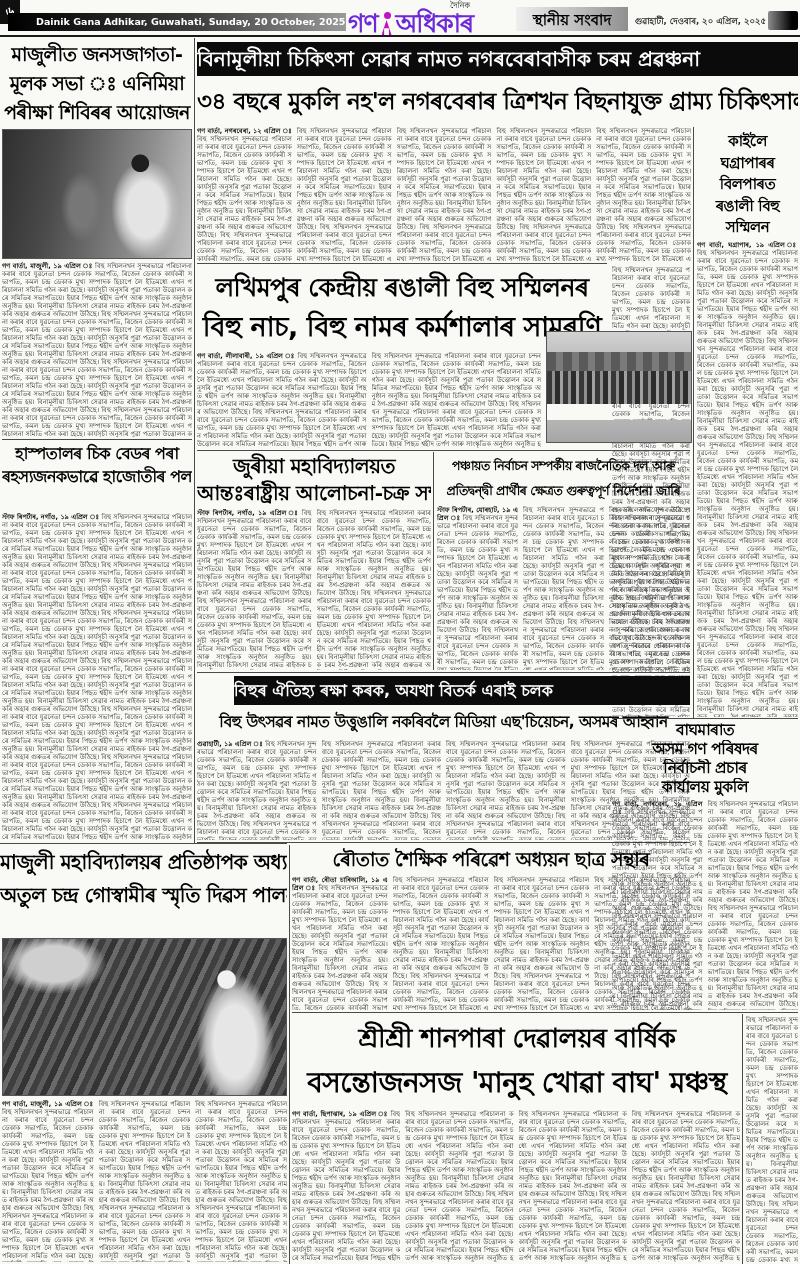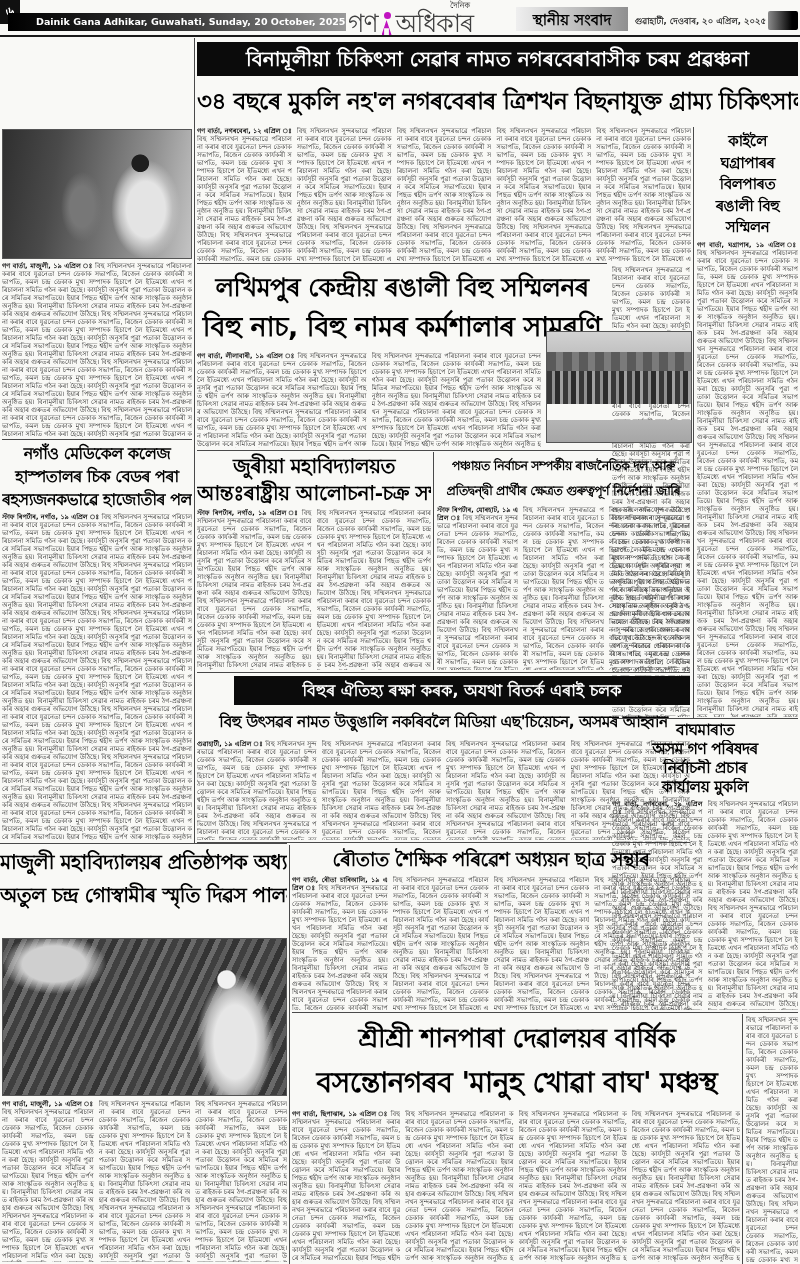--- a/index.html
+++ b/index.html
@@ -7,42 +7,42 @@
         font-family:"DejaVu Sans",sans-serif;color:#111;overflow:hidden;}
   .abs{position:absolute;}
   
   .corner{left:0;top:0;width:20px;height:24px;background:#101010;color:#fff;
           font-size:13px;font-weight:700;text-align:center;line-height:24px;}
   .stripL{left:8px;top:13px;width:338px;height:18px;
           background:linear-gradient(90deg,#000 0%,#3c3c3c 55%,#9a9a9a 100%);
           color:#fff;font-size:9.5px;font-weight:700;line-height:18px;padding-left:28px;box-sizing:border-box;
           white-space:nowrap;overflow:hidden;}
   .mast-pre{left:400px;top:-1px;width:120px;height:10px;font-size:8px;text-align:center;color:#222;overflow:hidden;}
-  .mast-title{left:348px;top:4px;width:180px;height:32px;font-size:25px;font-weight:400;color:#404040;
+  .mast-title{left:348px;top:4px;width:180px;height:32px;font-size:25px;font-weight:700;color:#6d28d9;
           white-space:nowrap;overflow:hidden;letter-spacing:-1px;}
   .sect-band{left:516px;top:7px;width:112px;height:24px;
           background:linear-gradient(90deg,#efefef 0%,#b9b9b9 60%,#8f8f8f 100%);}
   .sect-label{left:520px;top:9px;width:104px;height:22px;font-size:15px;font-weight:800;color:#000;
           text-align:center;line-height:22px;white-space:nowrap;overflow:hidden;}
   .stripR{left:634px;top:13px;width:132px;height:16px;font-size:8.5px;color:#2e2e2e;font-weight:700;
           text-align:right;line-height:16px;white-space:nowrap;overflow:hidden;}
   .stripR-bar{left:768px;top:11px;width:30px;height:19px;
           background:linear-gradient(90deg,#8c8c8c 0%,#000 80%);border-radius:2px;}
   .person{display:inline-block;width:12px;height:23px;position:relative;margin:0 3px;vertical-align:-3px;}
   .person::before{content:"";position:absolute;top:0;left:3px;width:7px;height:7px;border-radius:50%;background:#c013c0;}
   .person::after{content:"";position:absolute;top:8px;left:1px;width:10px;height:15px;background:#c013c0;
           clip-path:polygon(50% 0,100% 100%,74% 100%,74% 55%,26% 55%,26% 100%,0 100%);}
   
   .hrule{background:#1a1a1a;height:2px;}
   .hthin{background:#4a4a4a;height:1px;}
   .vrule{background:#4a4a4a;width:1px;}
   
   .h{font-weight:800;color:#000;text-align:center;overflow:hidden;letter-spacing:-0.5px;}
   .h div{white-space:nowrap;overflow:hidden;}
-  .banner{background:#0b0b0b;color:#fff;text-align:center;font-weight:700;overflow:hidden;white-space:nowrap;}
+  .banner{background:#0b0b0b;color:#fff;font-weight:700;overflow:hidden;white-space:nowrap;}
   
   .body{display:flex;gap:5px;overflow:hidden;text-align:justify;font-size:6.5px;line-height:8px;
         color:#222;word-break:break-all;}
   .body .col{flex:1;overflow:hidden;}
   .body b{font-weight:800;color:#000;}
   
   .photo{background:#888;overflow:hidden;border:1px solid #555;box-sizing:border-box;}
   .ph1{background:
        radial-gradient(circle 14px at 73% 26%, #1e1e1e 0 60%, transparent 66%),
        radial-gradient(ellipse 46px 66px at 76% 62%, #e4e4e4 0 42%, #bdbdbd 58%, transparent 75%),
@@ -75,28 +75,32 @@
     <div class="abs stripR-bar"></div>
     <div class="abs hrule" style="left:0;top:35px;width:800px;"></div>
   </div>
 
   <div class="abs vrule" style="left:194px;top:38px;height:805px;"></div>
   <div class="abs vrule" style="left:693px;top:127px;height:591px;"></div>
   <div class="abs vrule" style="left:289px;top:845px;height:419px;"></div>
   <div class="abs vrule" style="left:433px;top:452px;height:218px;"></div>
   <div class="abs vrule" style="left:742px;top:1014px;height:250px;"></div>
 
+  <div class="abs h" style="left:2px;top:40px;width:190px;height:87px;font-size:19px;line-height:29px;">
+    <div>মাজুলীত জনসজাগতা-</div>
+    <div>মূলক সভা ঃ এনিমিয়া</div>
+    <div>পৰীক্ষা শিবিৰৰ আয়োজন</div>
+  </div>
   <div class="abs photo ph1" style="left:2px;top:129px;width:190px;height:130px;"></div>
   <div class="abs body" style="left:2px;top:262px;width:190px;height:175px;">
       <div class="col"><b>গণ বাৰ্তা, মাজুলী, ১৯ এপ্ৰিল ঃ </b>বিহু সম্মিলনখন সুন্দৰভাৱে পৰিচালনা কৰাৰ বাবে যুৱনেতা চন্দন ডেকাক সভাপতি, ৰিজেন ডেকাক কাৰ্যকৰী সভাপতি, কমল চন্দ্ৰ ডেকাক মুখ্য সম্পাদক হিচাপে লৈ ইতিমধ্যে এখন পৰিচালনা সমিতি গঠন কৰা হৈছে। কাৰ্যসূচী অনুসৰি পুৱা পতাকা উত্তোলন কৰে সমিতিৰ সভাপতিয়ে। ইয়াৰ পিছত শ্বহীদ তৰ্পণ আৰু সাংস্কৃতিক অনুষ্ঠান অনুষ্ঠিত হয়। বিনামূলীয়া চিকিৎসা সেৱাৰ নামত ৰাইজক চৰম ঠগ-প্ৰৱঞ্চনা কৰি অহাৰ গুৰুতৰ অভিযোগ উঠিছে। বিহু সম্মিলনখন সুন্দৰভাৱে পৰিচালনা কৰাৰ বাবে যুৱনেতা চন্দন ডেকাক সভাপতি, ৰিজেন ডেকাক কাৰ্যকৰী সভাপতি, কমল চন্দ্ৰ ডেকাক মুখ্য সম্পাদক হিচাপে লৈ ইতিমধ্যে এখন পৰিচালনা সমিতি গঠন কৰা হৈছে। কাৰ্যসূচী অনুসৰি পুৱা পতাকা উত্তোলন কৰে সমিতিৰ সভাপতিয়ে। ইয়াৰ পিছত শ্বহীদ তৰ্পণ আৰু সাংস্কৃতিক অনুষ্ঠান অনুষ্ঠিত হয়। বিনামূলীয়া চিকিৎসা সেৱাৰ নামত ৰাইজক চৰম ঠগ-প্ৰৱঞ্চনা কৰি অহাৰ গুৰুতৰ অভিযোগ উঠিছে। বিহু সম্মিলনখন সুন্দৰভাৱে পৰিচালনা কৰাৰ বাবে যুৱনেতা চন্দন ডেকাক সভাপতি, ৰিজেন ডেকাক কাৰ্যকৰী সভাপতি, কমল চন্দ্ৰ ডেকাক মুখ্য সম্পাদক হিচাপে লৈ ইতিমধ্যে এখন পৰিচালনা সমিতি গঠন কৰা হৈছে। কাৰ্যসূচী অনুসৰি পুৱা পতাকা উত্তোলন কৰে সমিতিৰ সভাপতিয়ে। ইয়াৰ পিছত শ্বহীদ তৰ্পণ আৰু সাংস্কৃতিক অনুষ্ঠান অনুষ্ঠিত হয়। বিনামূলীয়া চিকিৎসা সেৱাৰ নামত ৰাইজক চৰম ঠগ-প্ৰৱঞ্চনা কৰি অহাৰ গুৰুতৰ অভিযোগ উঠিছে। বিহু সম্মিলনখন সুন্দৰভাৱে পৰিচালনা কৰাৰ বাবে যুৱনেতা চন্দন ডেকাক সভাপতি, ৰিজেন ডেকাক কাৰ্যকৰী সভাপতি, কমল চন্দ্ৰ ডেকাক মুখ্য সম্পাদক হিচাপে লৈ ইতিমধ্যে এখন পৰিচালনা সমিতি গঠন কৰা হৈছে। কাৰ্যসূচী অনুসৰি পুৱা পতাকা উত্তোলন কৰে সমিতিৰ সভাপতিয়ে। ইয়াৰ পিছত শ্বহীদ তৰ্পণ আৰু সাংস্কৃতিক অনুষ্ঠান অনুষ্ঠিত হয়। বিনামূলীয়া চিকিৎসা সেৱাৰ নামত ৰাইজক চৰম ঠগ-প্ৰৱঞ্চনা কৰি অহাৰ গুৰুতৰ অভিযোগ উঠিছে। </div>
     </div>
   <div class="abs hthin" style="left:2px;top:439px;width:190px;"></div>
 
   <div class="abs h" style="left:2px;top:442px;width:190px;height:69px;font-size:16px;line-height:23px;">
-    <div>নগাঁও মেডিকেল কলেজ</div>
     <div>হাস্পতালৰ চিক বেডৰ পৰা</div>
     <div>ৰহস্যজনকভাৱে হাজোতীৰ পলায়ন</div>
   </div>
   <div class="abs body" style="left:2px;top:513px;width:190px;height:327px;">
       <div class="col"><b>স্টাফ ৰিপৰ্টাৰ, নগাঁও, ১৯ এপ্ৰিল ঃ </b>বিহু সম্মিলনখন সুন্দৰভাৱে পৰিচালনা কৰাৰ বাবে যুৱনেতা চন্দন ডেকাক সভাপতি, ৰিজেন ডেকাক কাৰ্যকৰী সভাপতি, কমল চন্দ্ৰ ডেকাক মুখ্য সম্পাদক হিচাপে লৈ ইতিমধ্যে এখন পৰিচালনা সমিতি গঠন কৰা হৈছে। কাৰ্যসূচী অনুসৰি পুৱা পতাকা উত্তোলন কৰে সমিতিৰ সভাপতিয়ে। ইয়াৰ পিছত শ্বহীদ তৰ্পণ আৰু সাংস্কৃতিক অনুষ্ঠান অনুষ্ঠিত হয়। বিনামূলীয়া চিকিৎসা সেৱাৰ নামত ৰাইজক চৰম ঠগ-প্ৰৱঞ্চনা কৰি অহাৰ গুৰুতৰ অভিযোগ উঠিছে। বিহু সম্মিলনখন সুন্দৰভাৱে পৰিচালনা কৰাৰ বাবে যুৱনেতা চন্দন ডেকাক সভাপতি, ৰিজেন ডেকাক কাৰ্যকৰী সভাপতি, কমল চন্দ্ৰ ডেকাক মুখ্য সম্পাদক হিচাপে লৈ ইতিমধ্যে এখন পৰিচালনা সমিতি গঠন কৰা হৈছে। কাৰ্যসূচী অনুসৰি পুৱা পতাকা উত্তোলন কৰে সমিতিৰ সভাপতিয়ে। ইয়াৰ পিছত শ্বহীদ তৰ্পণ আৰু সাংস্কৃতিক অনুষ্ঠান অনুষ্ঠিত হয়। বিনামূলীয়া চিকিৎসা সেৱাৰ নামত ৰাইজক চৰম ঠগ-প্ৰৱঞ্চনা কৰি অহাৰ গুৰুতৰ অভিযোগ উঠিছে। বিহু সম্মিলনখন সুন্দৰভাৱে পৰিচালনা কৰাৰ বাবে যুৱনেতা চন্দন ডেকাক সভাপতি, ৰিজেন ডেকাক কাৰ্যকৰী সভাপতি, কমল চন্দ্ৰ ডেকাক মুখ্য সম্পাদক হিচাপে লৈ ইতিমধ্যে এখন পৰিচালনা সমিতি গঠন কৰা হৈছে। কাৰ্যসূচী অনুসৰি পুৱা পতাকা উত্তোলন কৰে সমিতিৰ সভাপতিয়ে। ইয়াৰ পিছত শ্বহীদ তৰ্পণ আৰু সাংস্কৃতিক অনুষ্ঠান অনুষ্ঠিত হয়। বিনামূলীয়া চিকিৎসা সেৱাৰ নামত ৰাইজক চৰম ঠগ-প্ৰৱঞ্চনা কৰি অহাৰ গুৰুতৰ অভিযোগ উঠিছে। বিহু সম্মিলনখন সুন্দৰভাৱে পৰিচালনা কৰাৰ বাবে যুৱনেতা চন্দন ডেকাক সভাপতি, ৰিজেন ডেকাক কাৰ্যকৰী সভাপতি, কমল চন্দ্ৰ ডেকাক মুখ্য সম্পাদক হিচাপে লৈ ইতিমধ্যে এখন পৰিচালনা সমিতি গঠন কৰা হৈছে। কাৰ্যসূচী অনুসৰি পুৱা পতাকা উত্তোলন কৰে সমিতিৰ সভাপতিয়ে। ইয়াৰ পিছত শ্বহীদ তৰ্পণ আৰু সাংস্কৃতিক অনুষ্ঠান অনুষ্ঠিত হয়। বিনামূলীয়া চিকিৎসা সেৱাৰ নামত ৰাইজক চৰম ঠগ-প্ৰৱঞ্চনা কৰি অহাৰ গুৰুতৰ অভিযোগ উঠিছে। বিহু সম্মিলনখন সুন্দৰভাৱে পৰিচালনা কৰাৰ বাবে যুৱনেতা চন্দন ডেকাক সভাপতি, ৰিজেন ডেকাক কাৰ্যকৰী সভাপতি, কমল চন্দ্ৰ ডেকাক মুখ্য সম্পাদক হিচাপে লৈ ইতিমধ্যে এখন পৰিচালনা সমিতি গঠন কৰা হৈছে। কাৰ্যসূচী অনুসৰি পুৱা পতাকা উত্তোলন কৰে সমিতিৰ সভাপতিয়ে। ইয়াৰ পিছত শ্বহীদ তৰ্পণ আৰু সাংস্কৃতিক অনুষ্ঠান অনুষ্ঠিত হয়। বিনামূলীয়া চিকিৎসা সেৱাৰ নামত ৰাইজক চৰম ঠগ-প্ৰৱঞ্চনা কৰি অহাৰ গুৰুতৰ অভিযোগ উঠিছে। বিহু সম্মিলনখন সুন্দৰভাৱে পৰিচালনা কৰাৰ বাবে যুৱনেতা চন্দন ডেকাক সভাপতি, ৰিজেন ডেকাক কাৰ্যকৰী সভাপতি, কমল চন্দ্ৰ ডেকাক মুখ্য সম্পাদক হিচাপে লৈ ইতিমধ্যে এখন পৰিচালনা সমিতি গঠন কৰা হৈছে। কাৰ্যসূচী অনুসৰি পুৱা পতাকা উত্তোলন কৰে সমিতিৰ সভাপতিয়ে। ইয়াৰ পিছত শ্বহীদ তৰ্পণ আৰু সাংস্কৃতিক অনুষ্ঠান অনুষ্ঠিত হয়। বিনামূলীয়া চিকিৎসা সেৱাৰ নামত ৰাইজক চৰম ঠগ-প্ৰৱঞ্চনা কৰি অহাৰ গুৰুতৰ অভিযোগ উঠিছে। বিহু সম্মিলনখন সুন্দৰভাৱে পৰিচালনা কৰাৰ বাবে যুৱনেতা চন্দন ডেকাক সভাপতি, ৰিজেন ডেকাক কাৰ্যকৰী সভাপতি, কমল চন্দ্ৰ ডেকাক মুখ্য সম্পাদক হিচাপে লৈ ইতিমধ্যে এখন পৰিচালনা সমিতি গঠন কৰা হৈছে। কাৰ্যসূচী অনুসৰি পুৱা পতাকা উত্তোলন কৰে সমিতিৰ সভাপতিয়ে। ইয়াৰ পিছত শ্বহীদ তৰ্পণ আৰু সাংস্কৃতিক অনুষ্ঠান অনুষ্ঠিত হয়। বিনামূলীয়া চিকিৎসা সেৱাৰ নামত ৰাইজক চৰম ঠগ-প্ৰৱঞ্চনা কৰি অহাৰ গুৰুতৰ অভিযোগ উঠিছে। </div>
     </div>
 
   <div class="abs banner" style="left:197px;top:42px;width:601px;height:34px;font-size:20px;line-height:34px;">বিনামূলীয়া চিকিৎসা সেৱাৰ নামত নগৰবেৰাবাসীক চৰম প্ৰৱঞ্চনা</div>
   <div class="abs h" style="left:197px;top:79px;width:601px;height:45px;font-size:23px;line-height:45px;font-weight:900;white-space:nowrap;">৩৪ বছৰে মুকলি নহ'ল নগৰবেৰাৰ ত্ৰিশখন বিছনাযুক্ত গ্ৰাম্য চিকিৎসালয়</div>
   <div class="abs body" style="left:197px;top:127px;width:494px;height:134px;">
@@ -200,21 +204,21 @@
       <div class="col">বিহু সম্মিলনখন সুন্দৰভাৱে পৰিচালনা কৰাৰ বাবে যুৱনেতা চন্দন ডেকাক সভাপতি, ৰিজেন ডেকাক কাৰ্যকৰী সভাপতি, কমল চন্দ্ৰ ডেকাক মুখ্য সম্পাদক হিচাপে লৈ ইতিমধ্যে এখন পৰিচালনা সমিতি গঠন কৰা হৈছে। কাৰ্যসূচী অনুসৰি পুৱা পতাকা উত্তোলন কৰে সমিতিৰ সভাপতিয়ে। ইয়াৰ পিছত শ্বহীদ তৰ্পণ আৰু সাংস্কৃতিক অনুষ্ঠান অনুষ্ঠিত হয়। বিনামূলীয়া চিকিৎসা সেৱাৰ নামত ৰাইজক চৰম ঠগ-প্ৰৱঞ্চনা কৰি অহাৰ গুৰুতৰ অভিযোগ উঠিছে। বিহু সম্মিলনখন সুন্দৰভাৱে পৰিচালনা কৰাৰ বাবে যুৱনেতা চন্দন ডেকাক সভাপতি, ৰিজেন ডেকাক কাৰ্যকৰী সভাপতি, কমল চন্দ্ৰ ডেকাক মুখ্য সম্পাদক হিচাপে লৈ ইতিমধ্যে এখন পৰিচালনা সমিতি গঠন কৰা হৈছে। কাৰ্যসূচী অনুসৰি পুৱা পতাকা উত্তোলন কৰে সমিতিৰ সভাপতিয়ে। ইয়াৰ পিছত শ্বহীদ তৰ্পণ আৰু সাংস্কৃতিক অনুষ্ঠান অনুষ্ঠিত হয়। বিনামূলীয়া চিকিৎসা সেৱাৰ নামত ৰাইজক চৰম ঠগ-প্ৰৱঞ্চনা কৰি অহাৰ গুৰুতৰ অভিযোগ উঠিছে। </div>
       <div class="col">বিহু সম্মিলনখন সুন্দৰভাৱে পৰিচালনা কৰাৰ বাবে যুৱনেতা চন্দন ডেকাক সভাপতি, ৰিজেন ডেকাক কাৰ্যকৰী সভাপতি, কমল চন্দ্ৰ ডেকাক মুখ্য সম্পাদক হিচাপে লৈ ইতিমধ্যে এখন পৰিচালনা সমিতি গঠন কৰা হৈছে। কাৰ্যসূচী অনুসৰি পুৱা পতাকা উত্তোলন কৰে সমিতিৰ সভাপতিয়ে। ইয়াৰ পিছত শ্বহীদ তৰ্পণ আৰু সাংস্কৃতিক অনুষ্ঠান অনুষ্ঠিত হয়। বিনামূলীয়া চিকিৎসা সেৱাৰ নামত ৰাইজক চৰম ঠগ-প্ৰৱঞ্চনা কৰি অহাৰ গুৰুতৰ অভিযোগ উঠিছে। বিহু সম্মিলনখন সুন্দৰভাৱে পৰিচালনা কৰাৰ বাবে যুৱনেতা চন্দন ডেকাক সভাপতি, ৰিজেন ডেকাক কাৰ্যকৰী সভাপতি, কমল চন্দ্ৰ ডেকাক মুখ্য সম্পাদক হিচাপে লৈ ইতিমধ্যে এখন পৰিচালনা সমিতি গঠন কৰা হৈছে। কাৰ্যসূচী অনুসৰি পুৱা পতাকা উত্তোলন কৰে সমিতিৰ সভাপতিয়ে। ইয়াৰ পিছত শ্বহীদ তৰ্পণ আৰু সাংস্কৃতিক অনুষ্ঠান অনুষ্ঠিত হয়। বিনামূলীয়া চিকিৎসা সেৱাৰ নামত ৰাইজক চৰম ঠগ-প্ৰৱঞ্চনা কৰি অহাৰ গুৰুতৰ অভিযোগ উঠিছে। </div>
       <div class="col">বিহু সম্মিলনখন সুন্দৰভাৱে পৰিচালনা কৰাৰ বাবে যুৱনেতা চন্দন ডেকাক সভাপতি, ৰিজেন ডেকাক কাৰ্যকৰী সভাপতি, কমল চন্দ্ৰ ডেকাক মুখ্য সম্পাদক হিচাপে লৈ ইতিমধ্যে এখন পৰিচালনা সমিতি গঠন কৰা হৈছে। কাৰ্যসূচী অনুসৰি পুৱা পতাকা উত্তোলন কৰে সমিতিৰ সভাপতিয়ে। ইয়াৰ পিছত শ্বহীদ তৰ্পণ আৰু সাংস্কৃতিক অনুষ্ঠান অনুষ্ঠিত হয়। বিনামূলীয়া চিকিৎসা সেৱাৰ নামত ৰাইজক চৰম ঠগ-প্ৰৱঞ্চনা কৰি অহাৰ গুৰুতৰ অভিযোগ উঠিছে। বিহু সম্মিলনখন সুন্দৰভাৱে পৰিচালনা কৰাৰ বাবে যুৱনেতা চন্দন ডেকাক সভাপতি, ৰিজেন ডেকাক কাৰ্যকৰী সভাপতি, কমল চন্দ্ৰ ডেকাক মুখ্য সম্পাদক হিচাপে লৈ ইতিমধ্যে এখন পৰিচালনা সমিতি গঠন কৰা হৈছে। কাৰ্যসূচী অনুসৰি পুৱা পতাকা উত্তোলন কৰে সমিতিৰ সভাপতিয়ে। ইয়াৰ পিছত শ্বহীদ তৰ্পণ আৰু সাংস্কৃতিক অনুষ্ঠান অনুষ্ঠিত হয়। বিনামূলীয়া চিকিৎসা সেৱাৰ নামত ৰাইজক চৰম ঠগ-প্ৰৱঞ্চনা কৰি অহাৰ গুৰুতৰ অভিযোগ উঠিছে। </div>
     </div>
 
   <div class="abs hthin" style="left:292px;top:1012px;width:506px;"></div>
   <div class="abs h" style="left:292px;top:1016px;width:450px;height:44px;font-size:26px;line-height:44px;font-weight:900;">
     <div>শ্ৰীশ্ৰী শানপাৰা দেৱালয়ৰ বাৰ্ষিক</div>
   </div>
   <div class="abs h" style="left:292px;top:1060px;width:450px;height:46px;font-size:28px;line-height:46px;font-weight:900;">
-    <div>বসন্তোনগৰব 'মানুহ খোৱা বাঘ' মঞ্চস্থ</div>
+    <div>বসন্তোজনসজ 'মানুহ খোৱা বাঘ' মঞ্চস্থ</div>
   </div>
   <div class="abs body" style="left:292px;top:1110px;width:448px;height:152px;">
       <div class="col"><b>গণ বাৰ্তা, ছিপাঝাৰ, ১৯ এপ্ৰিল ঃ </b>বিহু সম্মিলনখন সুন্দৰভাৱে পৰিচালনা কৰাৰ বাবে যুৱনেতা চন্দন ডেকাক সভাপতি, ৰিজেন ডেকাক কাৰ্যকৰী সভাপতি, কমল চন্দ্ৰ ডেকাক মুখ্য সম্পাদক হিচাপে লৈ ইতিমধ্যে এখন পৰিচালনা সমিতি গঠন কৰা হৈছে। কাৰ্যসূচী অনুসৰি পুৱা পতাকা উত্তোলন কৰে সমিতিৰ সভাপতিয়ে। ইয়াৰ পিছত শ্বহীদ তৰ্পণ আৰু সাংস্কৃতিক অনুষ্ঠান অনুষ্ঠিত হয়। বিনামূলীয়া চিকিৎসা সেৱাৰ নামত ৰাইজক চৰম ঠগ-প্ৰৱঞ্চনা কৰি অহাৰ গুৰুতৰ অভিযোগ উঠিছে। বিহু সম্মিলনখন সুন্দৰভাৱে পৰিচালনা কৰাৰ বাবে যুৱনেতা চন্দন ডেকাক সভাপতি, ৰিজেন ডেকাক কাৰ্যকৰী সভাপতি, কমল চন্দ্ৰ ডেকাক মুখ্য সম্পাদক হিচাপে লৈ ইতিমধ্যে এখন পৰিচালনা সমিতি গঠন কৰা হৈছে। কাৰ্যসূচী অনুসৰি পুৱা পতাকা উত্তোলন কৰে সমিতিৰ সভাপতিয়ে। ইয়াৰ পিছত শ্বহীদ তৰ্পণ আৰু সাংস্কৃতিক অনুষ্ঠান অনুষ্ঠিত হয়। বিনামূলীয়া চিকিৎসা সেৱাৰ নামত ৰাইজক চৰম ঠগ-প্ৰৱঞ্চনা কৰি অহাৰ গুৰুতৰ অভিযোগ উঠিছে। </div>
       <div class="col">বিহু সম্মিলনখন সুন্দৰভাৱে পৰিচালনা কৰাৰ বাবে যুৱনেতা চন্দন ডেকাক সভাপতি, ৰিজেন ডেকাক কাৰ্যকৰী সভাপতি, কমল চন্দ্ৰ ডেকাক মুখ্য সম্পাদক হিচাপে লৈ ইতিমধ্যে এখন পৰিচালনা সমিতি গঠন কৰা হৈছে। কাৰ্যসূচী অনুসৰি পুৱা পতাকা উত্তোলন কৰে সমিতিৰ সভাপতিয়ে। ইয়াৰ পিছত শ্বহীদ তৰ্পণ আৰু সাংস্কৃতিক অনুষ্ঠান অনুষ্ঠিত হয়। বিনামূলীয়া চিকিৎসা সেৱাৰ নামত ৰাইজক চৰম ঠগ-প্ৰৱঞ্চনা কৰি অহাৰ গুৰুতৰ অভিযোগ উঠিছে। বিহু সম্মিলনখন সুন্দৰভাৱে পৰিচালনা কৰাৰ বাবে যুৱনেতা চন্দন ডেকাক সভাপতি, ৰিজেন ডেকাক কাৰ্যকৰী সভাপতি, কমল চন্দ্ৰ ডেকাক মুখ্য সম্পাদক হিচাপে লৈ ইতিমধ্যে এখন পৰিচালনা সমিতি গঠন কৰা হৈছে। কাৰ্যসূচী অনুসৰি পুৱা পতাকা উত্তোলন কৰে সমিতিৰ সভাপতিয়ে। ইয়াৰ পিছত শ্বহীদ তৰ্পণ আৰু সাংস্কৃতিক অনুষ্ঠান অনুষ্ঠিত হয়। বিনামূলীয়া চিকিৎসা সেৱাৰ নামত ৰাইজক চৰম ঠগ-প্ৰৱঞ্চনা কৰি অহাৰ গুৰুতৰ অভিযোগ উঠিছে। </div>
       <div class="col">বিহু সম্মিলনখন সুন্দৰভাৱে পৰিচালনা কৰাৰ বাবে যুৱনেতা চন্দন ডেকাক সভাপতি, ৰিজেন ডেকাক কাৰ্যকৰী সভাপতি, কমল চন্দ্ৰ ডেকাক মুখ্য সম্পাদক হিচাপে লৈ ইতিমধ্যে এখন পৰিচালনা সমিতি গঠন কৰা হৈছে। কাৰ্যসূচী অনুসৰি পুৱা পতাকা উত্তোলন কৰে সমিতিৰ সভাপতিয়ে। ইয়াৰ পিছত শ্বহীদ তৰ্পণ আৰু সাংস্কৃতিক অনুষ্ঠান অনুষ্ঠিত হয়। বিনামূলীয়া চিকিৎসা সেৱাৰ নামত ৰাইজক চৰম ঠগ-প্ৰৱঞ্চনা কৰি অহাৰ গুৰুতৰ অভিযোগ উঠিছে। বিহু সম্মিলনখন সুন্দৰভাৱে পৰিচালনা কৰাৰ বাবে যুৱনেতা চন্দন ডেকাক সভাপতি, ৰিজেন ডেকাক কাৰ্যকৰী সভাপতি, কমল চন্দ্ৰ ডেকাক মুখ্য সম্পাদক হিচাপে লৈ ইতিমধ্যে এখন পৰিচালনা সমিতি গঠন কৰা হৈছে। কাৰ্যসূচী অনুসৰি পুৱা পতাকা উত্তোলন কৰে সমিতিৰ সভাপতিয়ে। ইয়াৰ পিছত শ্বহীদ তৰ্পণ আৰু সাংস্কৃতিক অনুষ্ঠান অনুষ্ঠিত হয়। বিনামূলীয়া চিকিৎসা সেৱাৰ নামত ৰাইজক চৰম ঠগ-প্ৰৱঞ্চনা কৰি অহাৰ গুৰুতৰ অভিযোগ উঠিছে। </div>
       <div class="col">বিহু সম্মিলনখন সুন্দৰভাৱে পৰিচালনা কৰাৰ বাবে যুৱনেতা চন্দন ডেকাক সভাপতি, ৰিজেন ডেকাক কাৰ্যকৰী সভাপতি, কমল চন্দ্ৰ ডেকাক মুখ্য সম্পাদক হিচাপে লৈ ইতিমধ্যে এখন পৰিচালনা সমিতি গঠন কৰা হৈছে। কাৰ্যসূচী অনুসৰি পুৱা পতাকা উত্তোলন কৰে সমিতিৰ সভাপতিয়ে। ইয়াৰ পিছত শ্বহীদ তৰ্পণ আৰু সাংস্কৃতিক অনুষ্ঠান অনুষ্ঠিত হয়। বিনামূলীয়া চিকিৎসা সেৱাৰ নামত ৰাইজক চৰম ঠগ-প্ৰৱঞ্চনা কৰি অহাৰ গুৰুতৰ অভিযোগ উঠিছে। বিহু সম্মিলনখন সুন্দৰভাৱে পৰিচালনা কৰাৰ বাবে যুৱনেতা চন্দন ডেকাক সভাপতি, ৰিজেন ডেকাক কাৰ্যকৰী সভাপতি, কমল চন্দ্ৰ ডেকাক মুখ্য সম্পাদক হিচাপে লৈ ইতিমধ্যে এখন পৰিচালনা সমিতি গঠন কৰা হৈছে। কাৰ্যসূচী অনুসৰি পুৱা পতাকা উত্তোলন কৰে সমিতিৰ সভাপতিয়ে। ইয়াৰ পিছত শ্বহীদ তৰ্পণ আৰু সাংস্কৃতিক অনুষ্ঠান অনুষ্ঠিত হয়। বিনামূলীয়া চিকিৎসা সেৱাৰ নামত ৰাইজক চৰম ঠগ-প্ৰৱঞ্চনা কৰি অহাৰ গুৰুতৰ অভিযোগ উঠিছে। </div>
     </div>
 
 </div>
 

